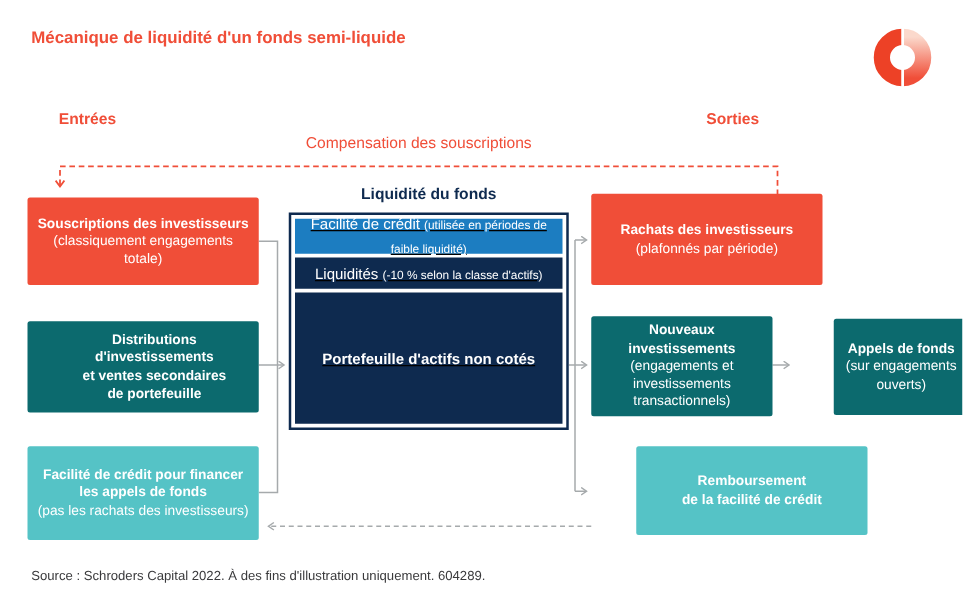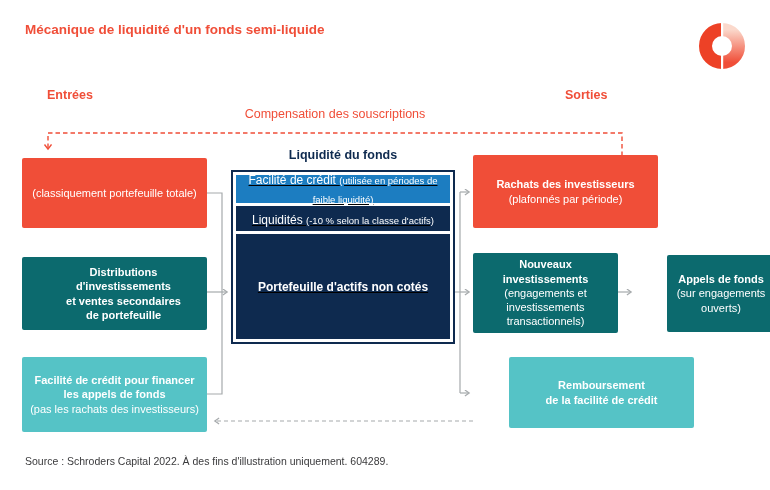--- a/index.html
+++ b/index.html
@@ -95,21 +95,22 @@
     <path class="lg" d="M460,192 L469,192" marker-end="url(#ag)"></path>
     <path class="lg" d="M460,292 L469,292" marker-end="url(#ag)"></path>
     <path class="lg" d="M460,393 L469,393" marker-end="url(#ag)"></path>
 
     <path class="lg" d="M618,292 L631,292" marker-end="url(#ag)"></path>
 
     <path class="lgd" d="M473,421 L215,421" marker-end="url(#ag)"></path>
   </svg>
 
   <div class="box red box-l1">
-    <div class="s">(classiquement portefeuille totale)</div>
+    <div class="t">Souscriptions des investisseurs</div>
+    <div class="s">(classiquement engagements totale)</div>
   </div>
   <div class="box teal box-l2">
     <div class="t">Distributions d'investissements
 et ventes secondaires
 de portefeuille</div>
   </div>
   <div class="box teal-light box-l3">
     <div class="t">Facilité de crédit pour financer
 les appels de fonds</div>
     <div class="s">(pas les rachats des investisseurs)</div>

